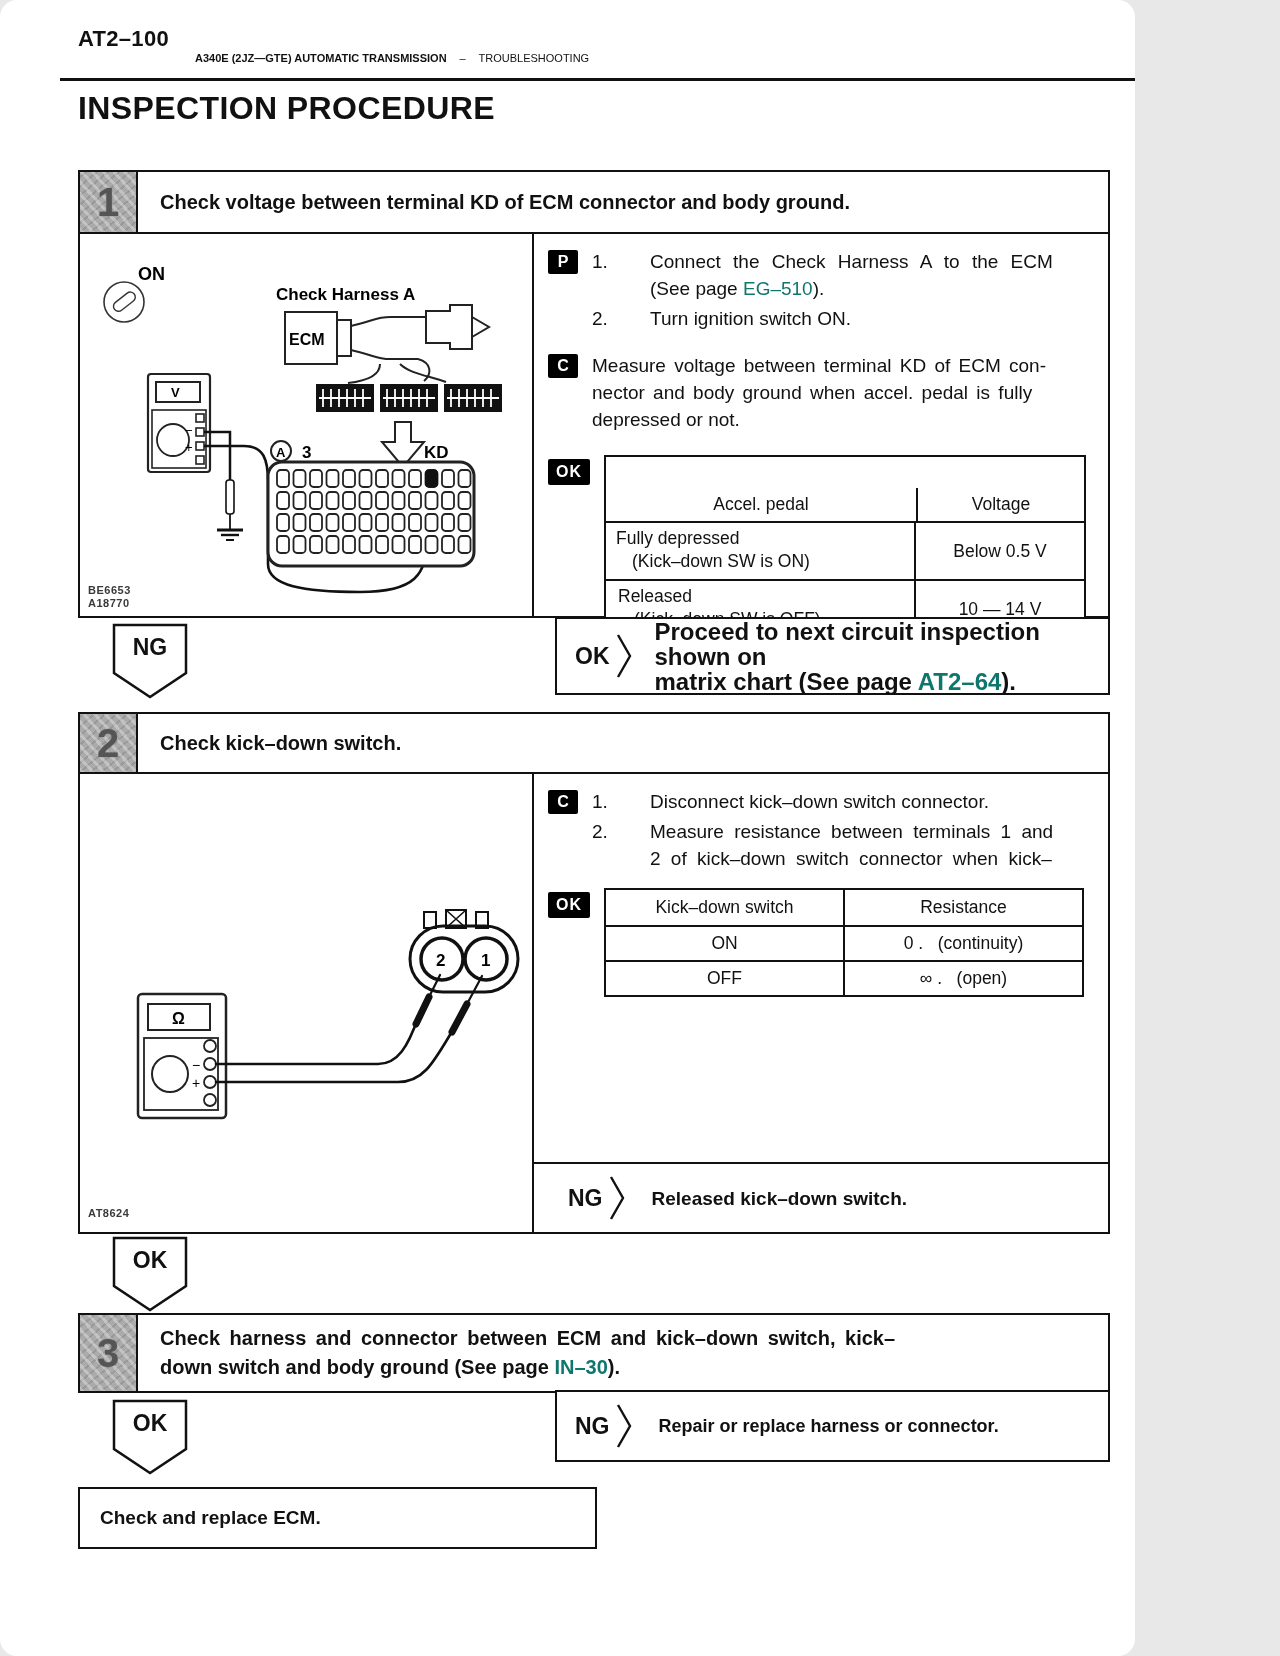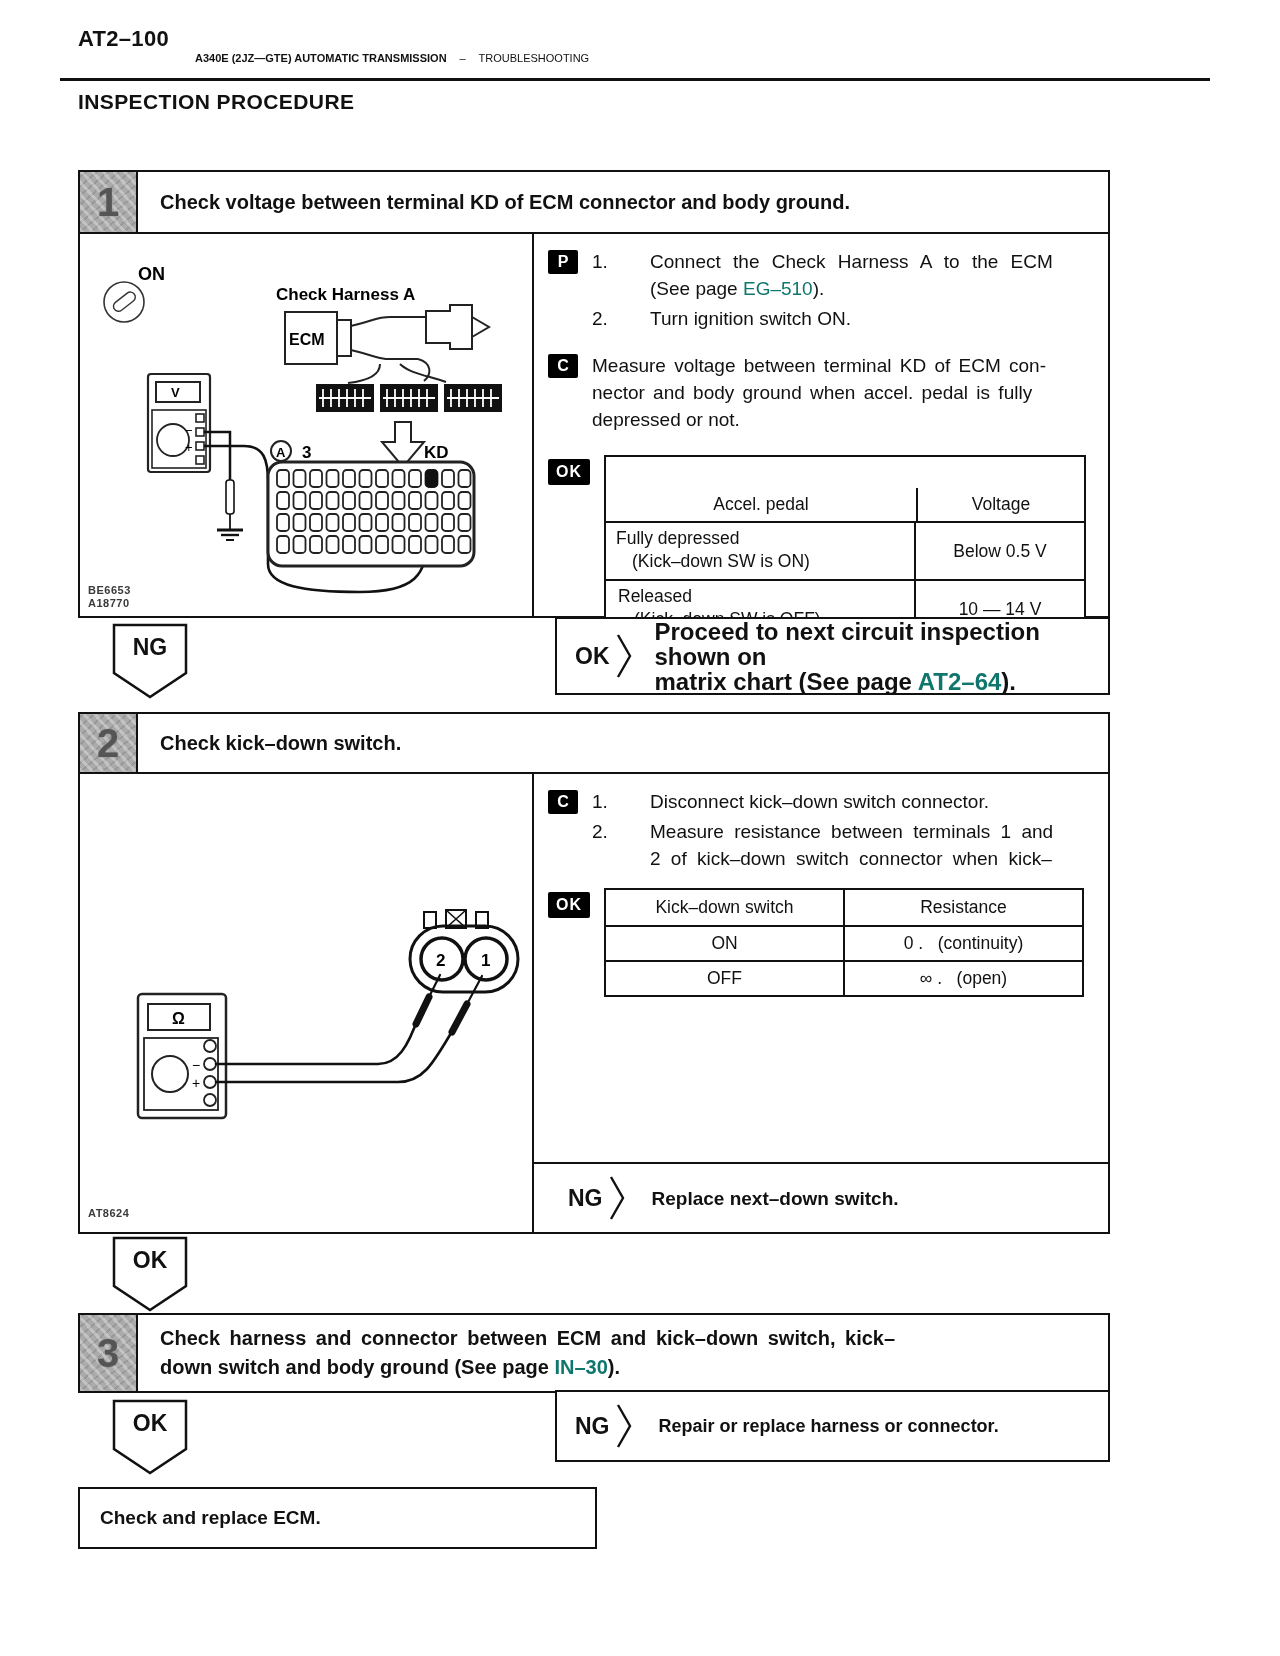--- a/index.html
+++ b/index.html
@@ -1,25 +1,25 @@
 <!DOCTYPE html>
 <html><head>
 <meta charset="utf-8">
 <style>
   html,body{margin:0;padding:0;background:#e8e8e8;}
-  .page{position:relative;width:1280px;height:1656px;background:#ffffff;
-        font-family:"Liberation Sans", sans-serif;color:#111;overflow:hidden;}
+  .page{position:relative;width:1135px;height:1656px;background:#ffffff;
+        font-family:"Liberation Sans", sans-serif;color:#111;overflow:hidden;border-radius:17px;}
   .abs{position:absolute;}
   .b{font-weight:bold;}
   .link{color:#0f766e;}
   
   .pageno{left:78px;top:26px;font-size:22px;font-weight:bold;letter-spacing:.3px;}
   .subhead{left:195px;top:52px;font-size:11px;white-space:nowrap;}
   .rule{left:60px;top:78px;width:1150px;height:3px;background:#111;}
-  .bigtitle{left:78px;top:90px;font-size:21px;font-weight:bold;letter-spacing:.4px;}
+  .bigtitle{left:78px;top:90px;font-size:32px;font-weight:bold;letter-spacing:.4px;}
   
   .stepbox{border:2.5px solid #111;background:#fff;}
   .stephead{display:flex;align-items:stretch;border-bottom:2.5px solid #111;}
   .tile{width:56px;background:#ababab;
         background-image:repeating-linear-gradient(48deg,rgba(255,255,255,.30) 0 3px,rgba(0,0,0,0) 3px 8px),
                          repeating-linear-gradient(-40deg,rgba(70,70,70,.18) 0 2px,rgba(0,0,0,0) 2px 7px);
         border-right:2.5px solid #111;display:flex;align-items:center;justify-content:center;
         font-size:40px;font-weight:bold;color:#555;text-shadow:0 0 2px #888;}
   .steptitle{flex:1;display:flex;align-items:center;padding:8px 22px;font-size:20px;font-weight:bold;line-height:28px;}
   .stepbody{display:flex;align-items:stretch;}
@@ -327,21 +327,21 @@
               <div class="vval" style="flex:1;">∞ .   (open)</div>
             </div>
           </div>
         </div>
 
         <div style="position:absolute;left:0;right:0;bottom:0;height:68px;border-top:2.5px solid #111;display:flex;align-items:center;padding-left:20px;">
           <span class="chevlabel" style="margin-left:14px;">NG</span>
           <svg class="chev" width="17" height="48" viewBox="0 0 17 48">
             <path d="M2,3 L14,24 L2,45" fill="none" stroke="#111" stroke-width="2.4"></path>
           </svg>
-          <span class="resulttext" style="margin-left:26px;font-size:19px;">Replace next–down switch.</span>
+          <span class="resulttext" style="margin-left:26px;font-size:19px;">Released kick–down switch.</span>
         </div>
       </div>
     </div>
   </div>
 
   <div class="abs pent" style="left:112px;top:1236px;">
     <svg width="76" height="76" viewBox="0 0 76 76">
       <path d="M2,2 H74 V50 L38,74 L2,50 Z" fill="#fff" stroke="#111" stroke-width="2.5"></path>
     </svg>
     <span class="pentlabel">OK</span>

